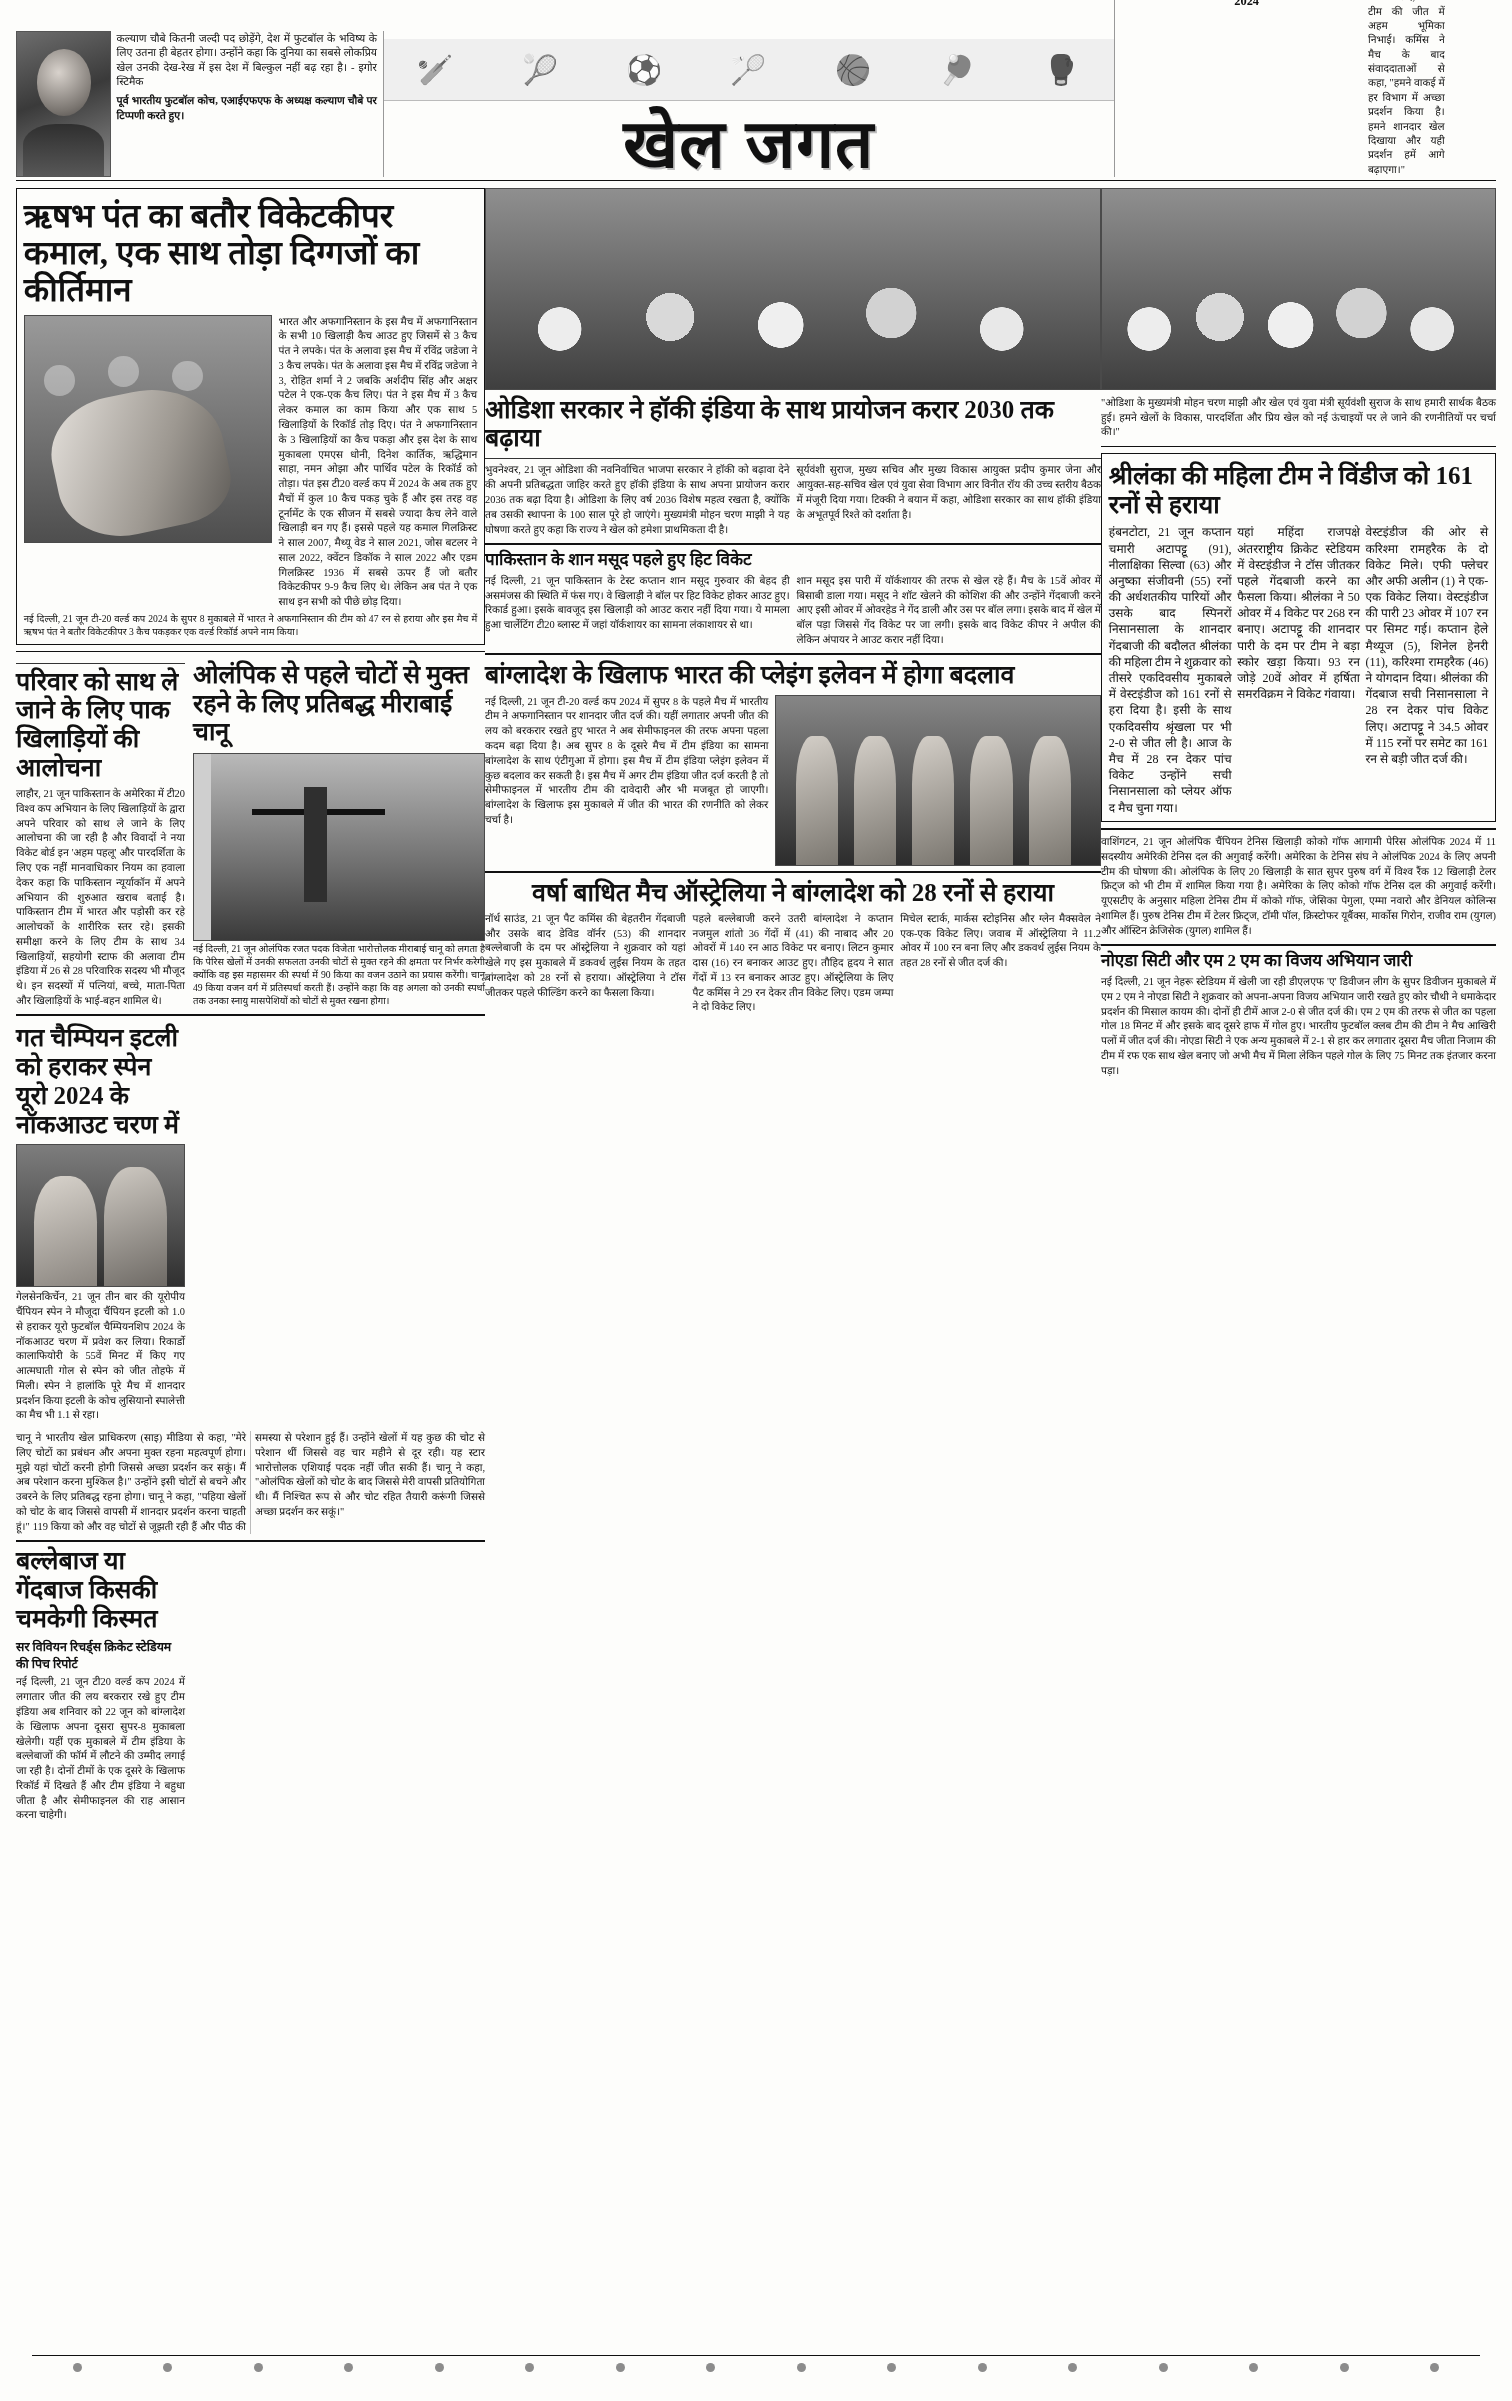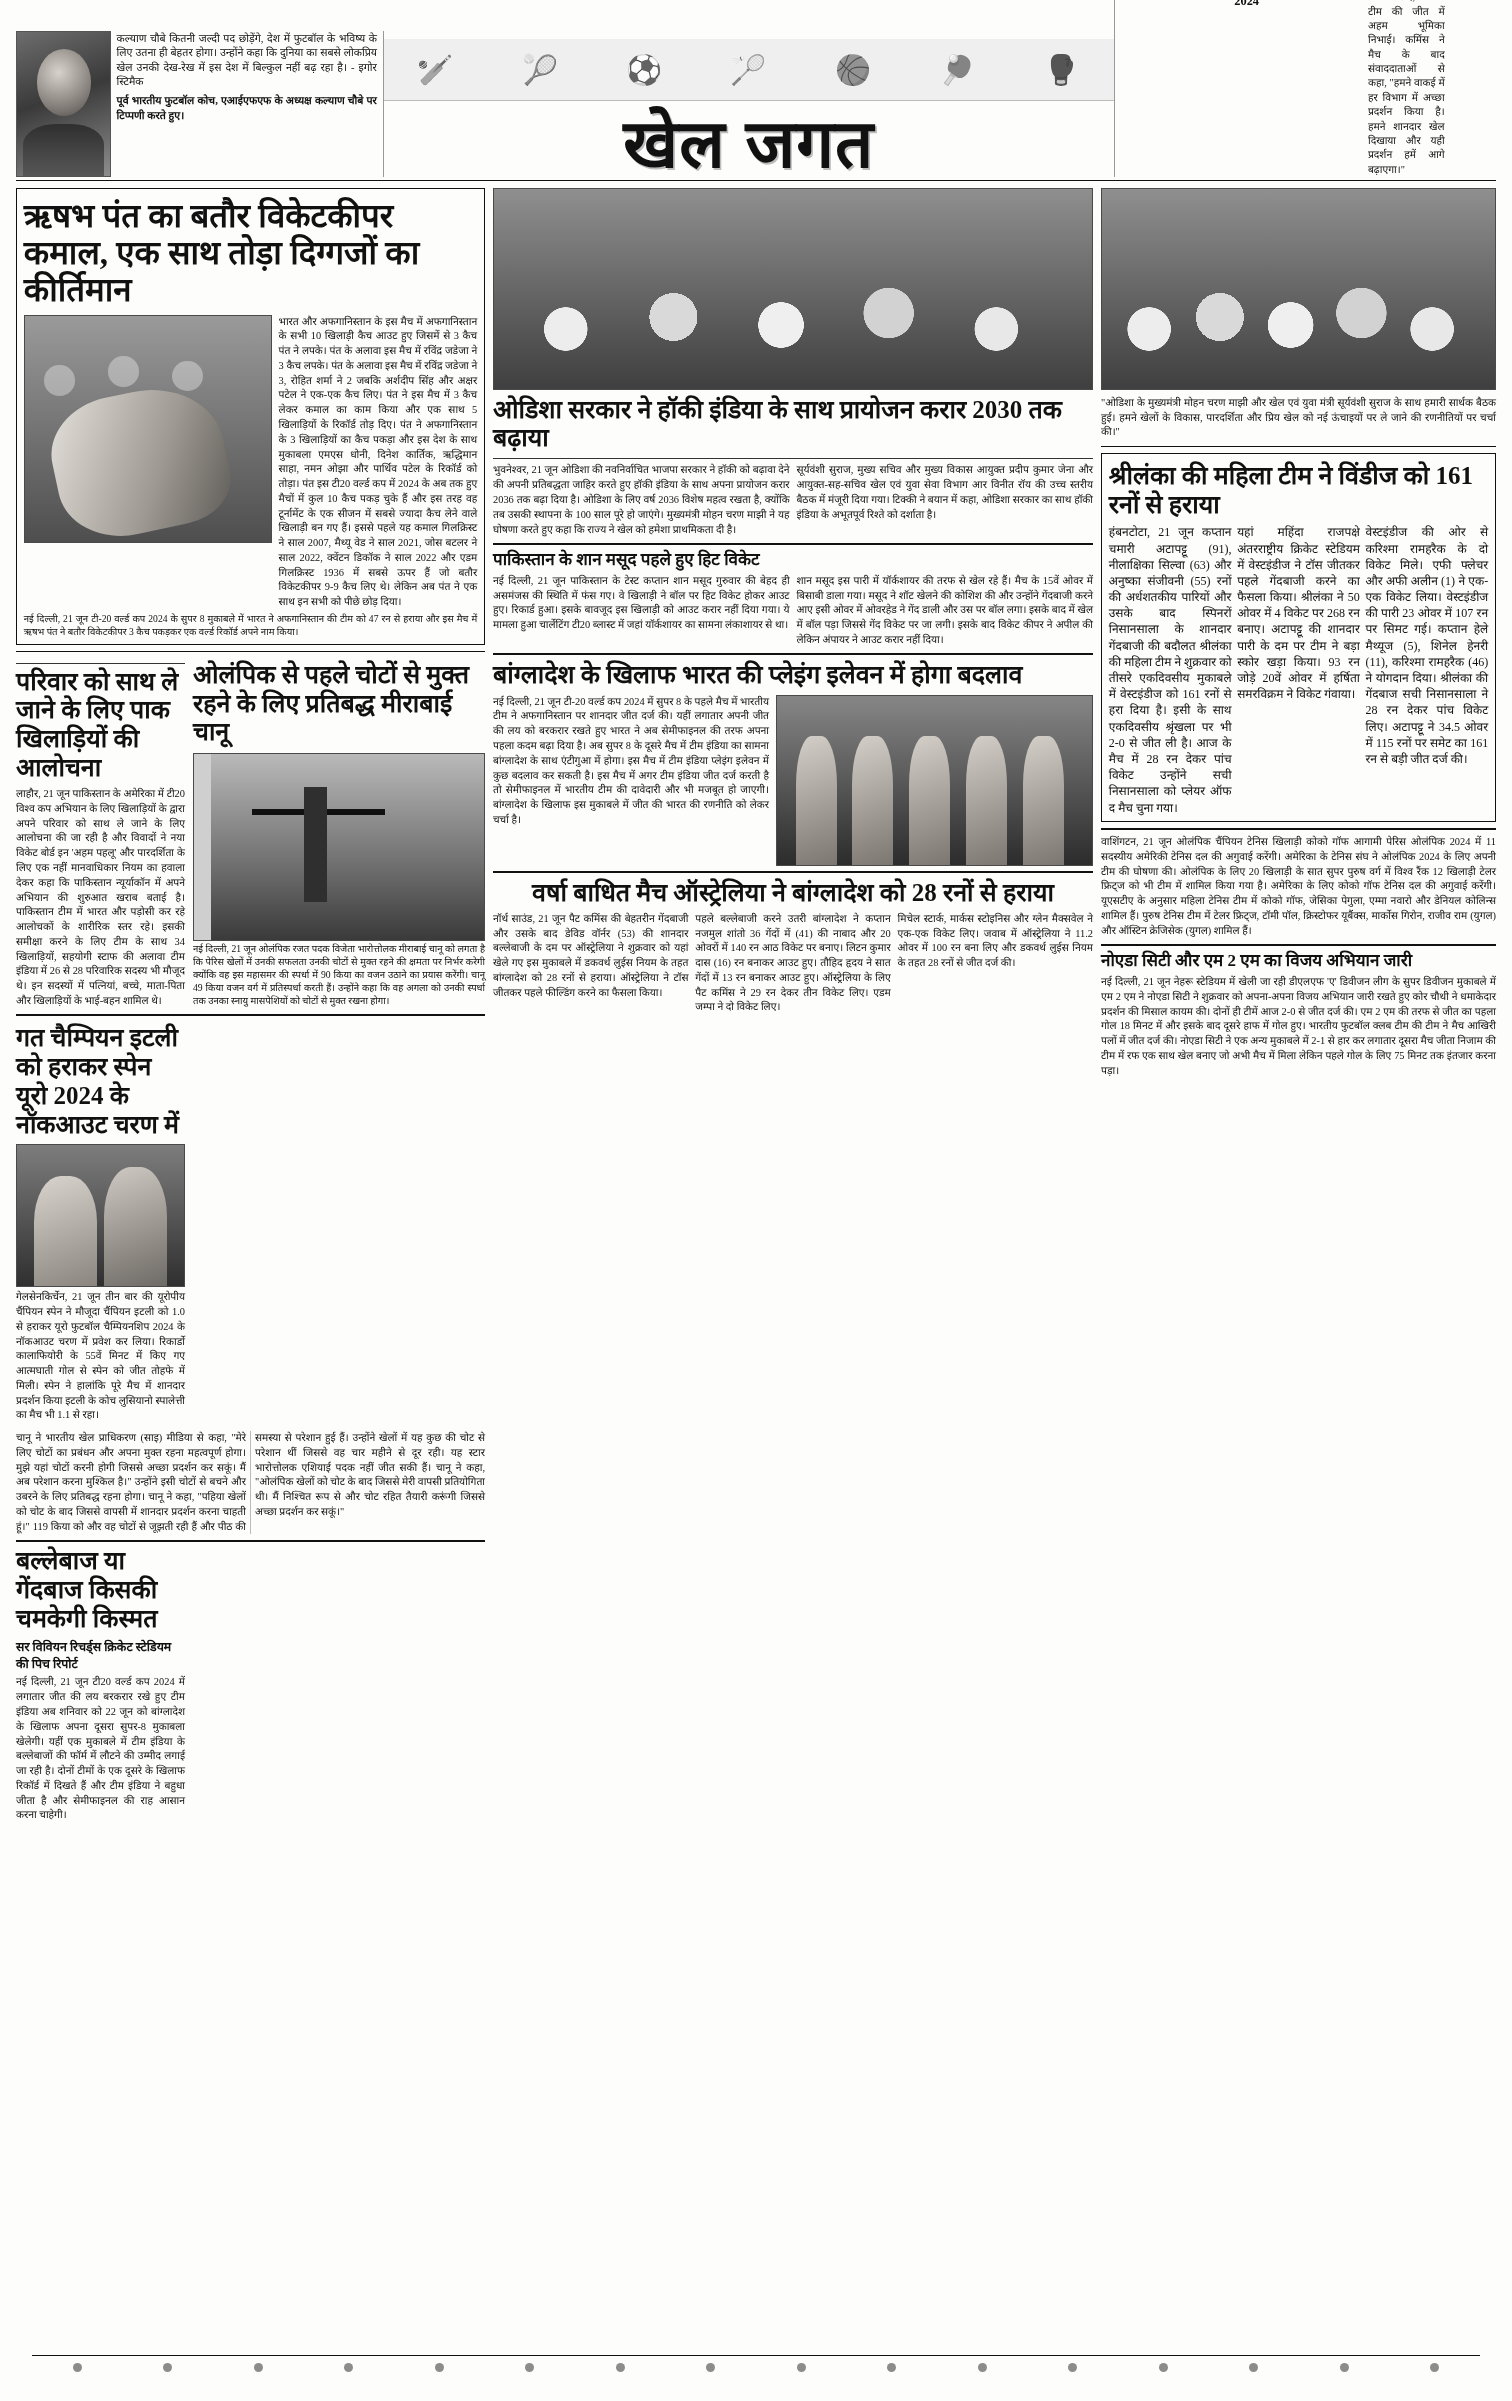--- a/index.html
+++ b/index.html
@@ -30,21 +30,21 @@
   .tag-name{font-size:14.7px;font-weight:700;font-family:"Liberation Sans",sans-serif;}
   .mh-right-body{display:flex;gap:5.6px;}
   .mh-photo2{width:85px;height:73px;background:linear-gradient(150deg,#8a8a8a,#454545);border:0.6px solid #555;position:relative;overflow:hidden;flex:none;}
   .mh-photo2:after{content:"";position:absolute;left:24%;top:10%;width:54%;height:58%;border-radius:50%;background:radial-gradient(circle at 45% 35%,#ded8d2,#6f6a66 75%);}
   .mh-date{font-size:12.4px;text-align:right;font-weight:700;}
   .pageno{font-size:19px;font-weight:700;margin-left:6.8px;}
   .mh-text{font-size:10.4px;line-height:1.38;text-align:justify;}
   .mh-qbox{border-top:0.6px solid #777;margin-top:3.4px;padding-top:2.8px;font-size:10.2px;line-height:1.35;text-align:justify;}
 
   
-  .grid{display:flex;gap:8px;margin-top:6.8px;}
+  .grid{display:flex;margin-top:6.8px;}
   .colA{width:469px;}
   .colB{flex:1;}
   .colC{width:395px;}
 
   .hl{height:1.7px;background:#111;margin:5.6px 0;}
   .hlthin{height:0.6px;background:#333;margin:4.5px 0;}
 
   h1.head{font-size:33px;line-height:1.12;font-weight:700;margin:3.4px 0 5.6px 0;}
   h2.head{font-size:25px;line-height:1.14;font-weight:700;margin:3.4px 0 5.6px 0;}
   h3.head{font-size:25px;line-height:1.15;font-weight:700;margin:2.8px 0 4.5px 0;}

